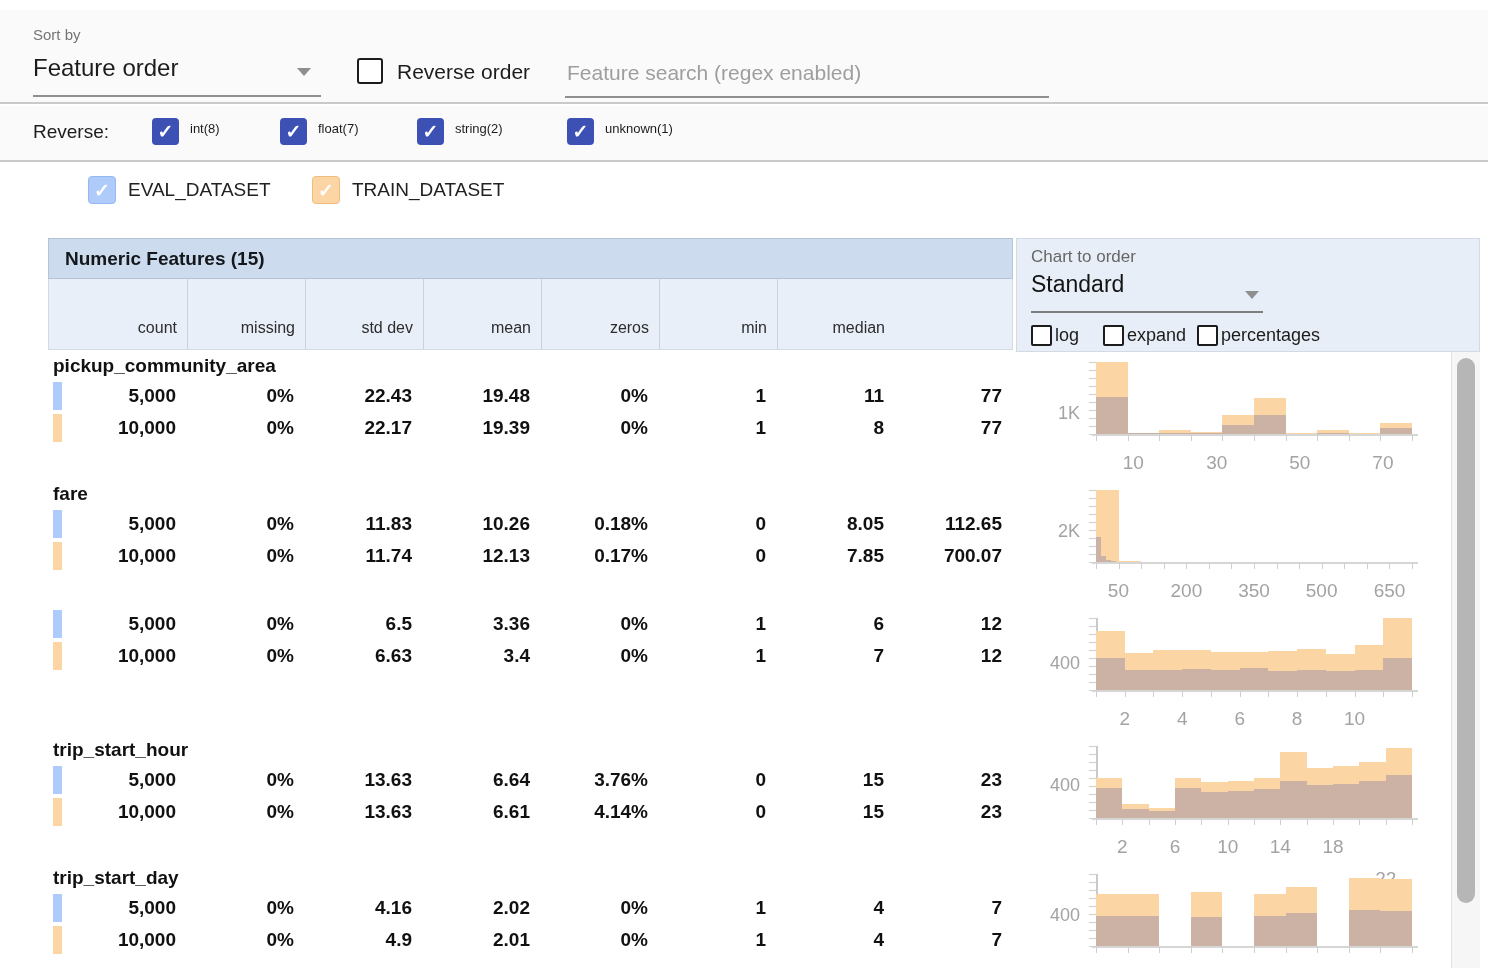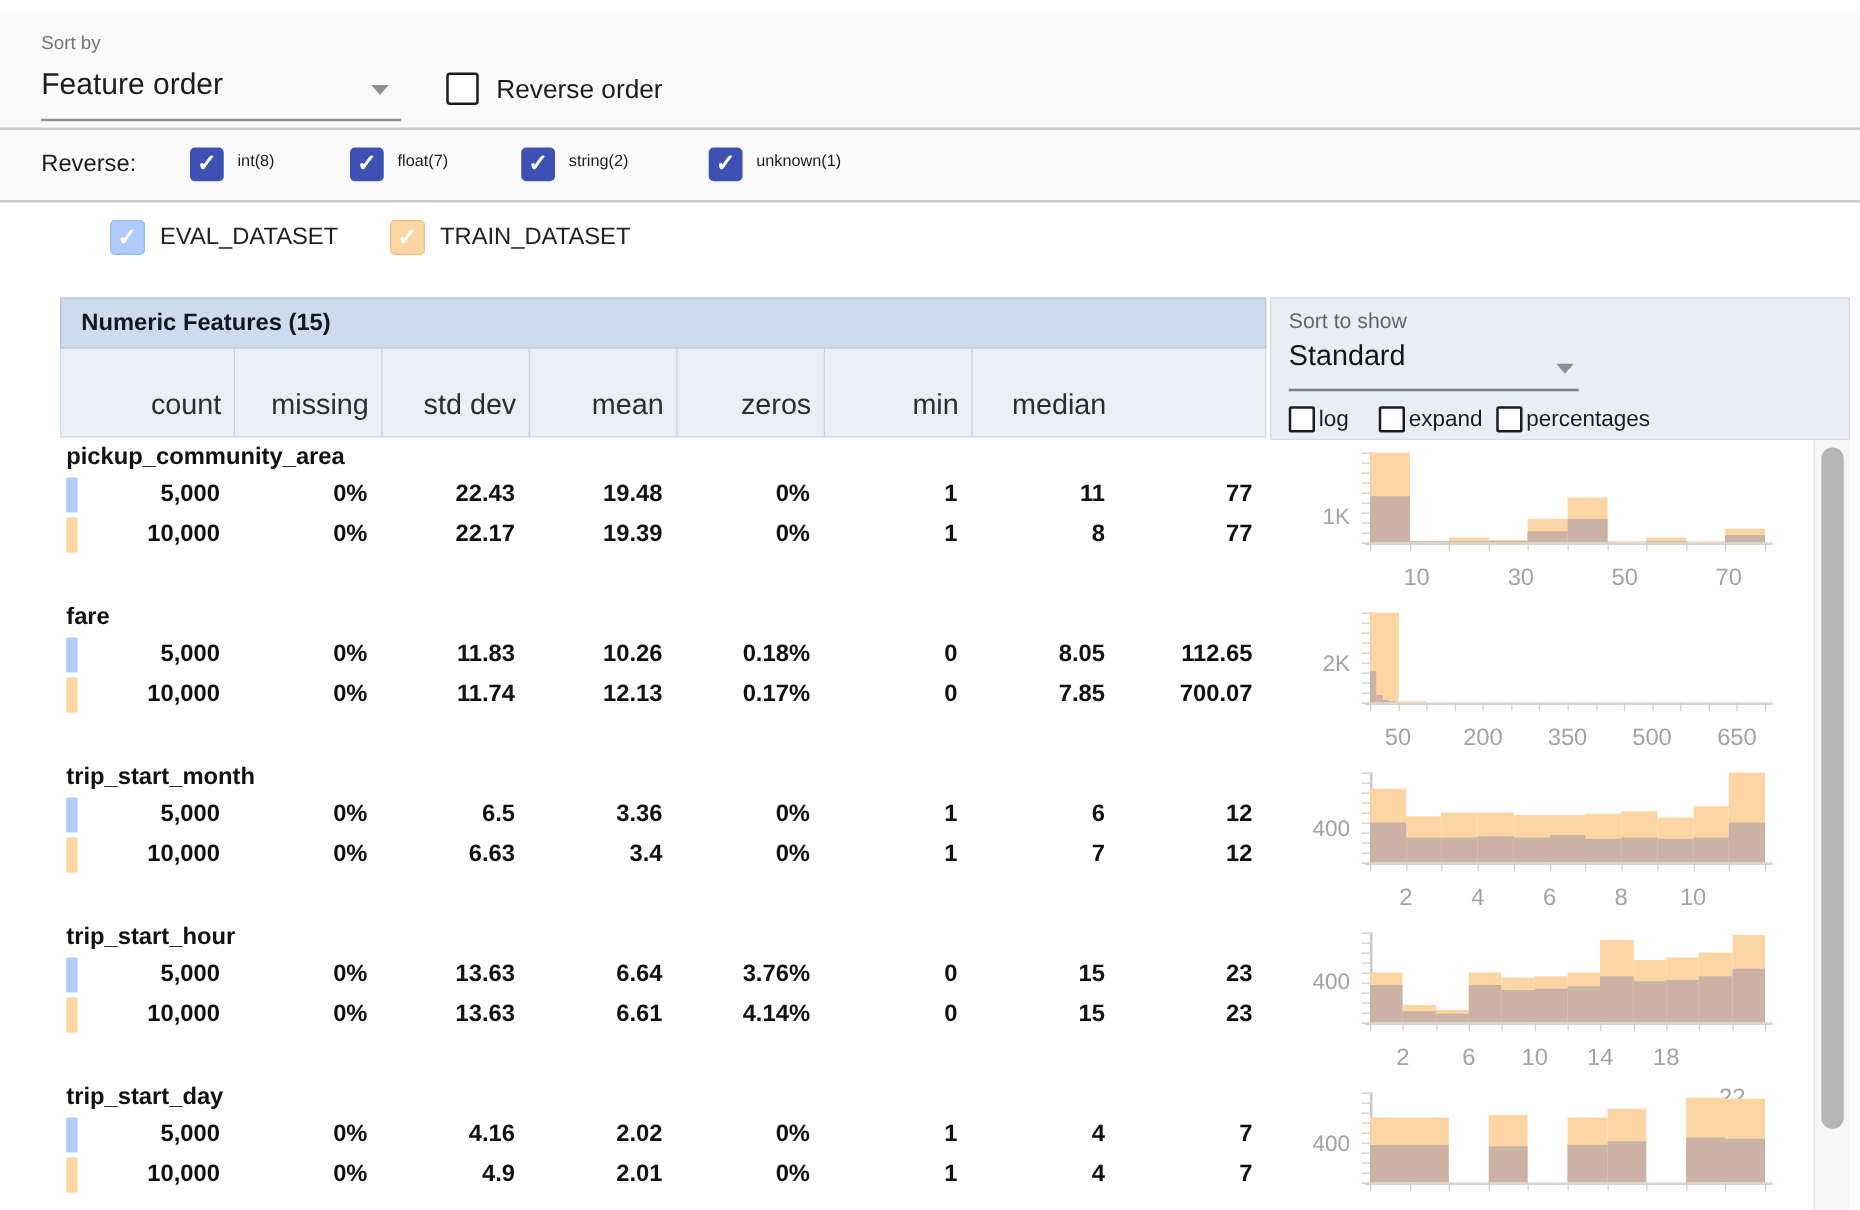--- a/index.html
+++ b/index.html
@@ -39,21 +39,21 @@
   .legend-label{position:absolute;top:17px;font-size:19px;color:#212121;}
 
   
   .num-header{position:absolute;left:48px;top:238px;width:965px;height:41px;background:#CCDCEE;
               border:1px solid #B5C3D6;box-sizing:border-box;font-size:19px;font-weight:bold;
               line-height:39px;padding-left:16px;color:#14171c;}
   .col-header{position:absolute;left:48px;top:279px;width:965px;height:71px;background:#E9EFF8;
               border:1px solid #D3DAE4;border-top:none;box-sizing:border-box;display:grid;
               grid-template-columns:138px 118px 118px 118px 118px 118px 118px 117px;}
   .col-header .col{display:flex;align-items:flex-end;justify-content:flex-end;
-                   padding:0 10px 12px 0;font-size:23px;color:#2d2d2d;border-left:1px solid #CBD2DC;}
+                   padding:0 10px 12px 0;font-size:16px;color:#2d2d2d;border-left:1px solid #CBD2DC;}
   .col-header .col:first-child{border-left:none;}
 
   
   .chart-panel{position:absolute;left:1016px;top:238px;width:464px;height:114px;background:#E8EEF7;
                border:1px solid #D3DAE4;box-sizing:border-box;}
   .panel-label{position:absolute;left:14px;top:8px;font-size:17px;color:#666;}
   .panel-select{position:absolute;left:14px;top:32px;font-size:23px;color:#141414;}
   .panel-underline{position:absolute;left:14px;top:72px;width:232px;height:2px;background:#7d7d7d;}
   .panel-arrow{left:228px;top:52px;}
   .cb-outline.small{width:17px;height:17px;border-width:2px;border-radius:2px;top:86px;}
@@ -91,20 +91,21 @@
 
 <div class="app">
 
   <div class="band1">
     <div class="sort-label">Sort by</div>
     <div class="sort-value">Feature order</div>
     <span class="dd-arrow sort-arrow"></span>
     <div class="sort-underline"></div>
     <span class="cb-outline reverse-cb"></span>
     <span class="reverse-label">Reverse order</span>
+    <input class="search-input" type="text" placeholder="Feature search (regex enabled)" style="">
   </div>
 
   <div class="band2">
     <span class="features-label">Reverse:</span>
     <span class="cb-indigo" style="left:152px"></span>
     <span class="filter-label" style="left:190px">int(8)</span>
     <span class="cb-indigo" style="left:280px"></span>
     <span class="filter-label" style="left:318px">float(7)</span>
     <span class="cb-indigo" style="left:417px"></span>
     <span class="filter-label" style="left:455px">string(2)</span>
@@ -124,21 +125,21 @@
     <div class="col">count</div>
     <div class="col">missing</div>
     <div class="col">std dev</div>
     <div class="col">mean</div>
     <div class="col">zeros</div>
     <div class="col">min</div>
     <div class="col">median</div>
   </div>
 
   <div class="chart-panel">
-    <div class="panel-label">Sort to show</div>
+    <div class="panel-label">Chart to order</div>
     <div class="panel-select">Standard</div>
     <span class="dd-arrow panel-arrow"></span>
     <div class="panel-underline"></div>
     <span class="cb-outline small" style="left:14px"></span>
     <span class="panel-cb-label" style="left:38px">log</span>
     <span class="cb-outline small" style="left:86px"></span>
     <span class="panel-cb-label" style="left:110px">expand</span>
     <span class="cb-outline small" style="left:180px"></span>
     <span class="panel-cb-label" style="left:204px">percentages</span>
   </div>
@@ -286,21 +287,20 @@
           </div>
           <div class="xlabel" style="left: 80.436px;">50</div>
           <div class="xlabel" style="left: 148.376px;">200</div>
           <div class="xlabel" style="left: 216px;">350</div>
           <div class="xlabel" style="left: 283.624px;">500</div>
           <div class="xlabel" style="left: 351.564px;">650</div>
         </div>
       </div>
       <div class="feature-block">
         <div class="stats">
-          <div class="feature-name">trip_start_month</div>
           <div class="stat-row">
             <span class="chip" style="background: rgb(174, 203, 250);"></span>
             <span class="cell">5,000</span>
             <span class="cell">0%</span>
             <span class="cell">6.5</span>
             <span class="cell">3.36</span>
             <span class="cell">0%</span>
             <span class="cell">1</span>
             <span class="cell">6</span>
             <span class="cell">12</span>

